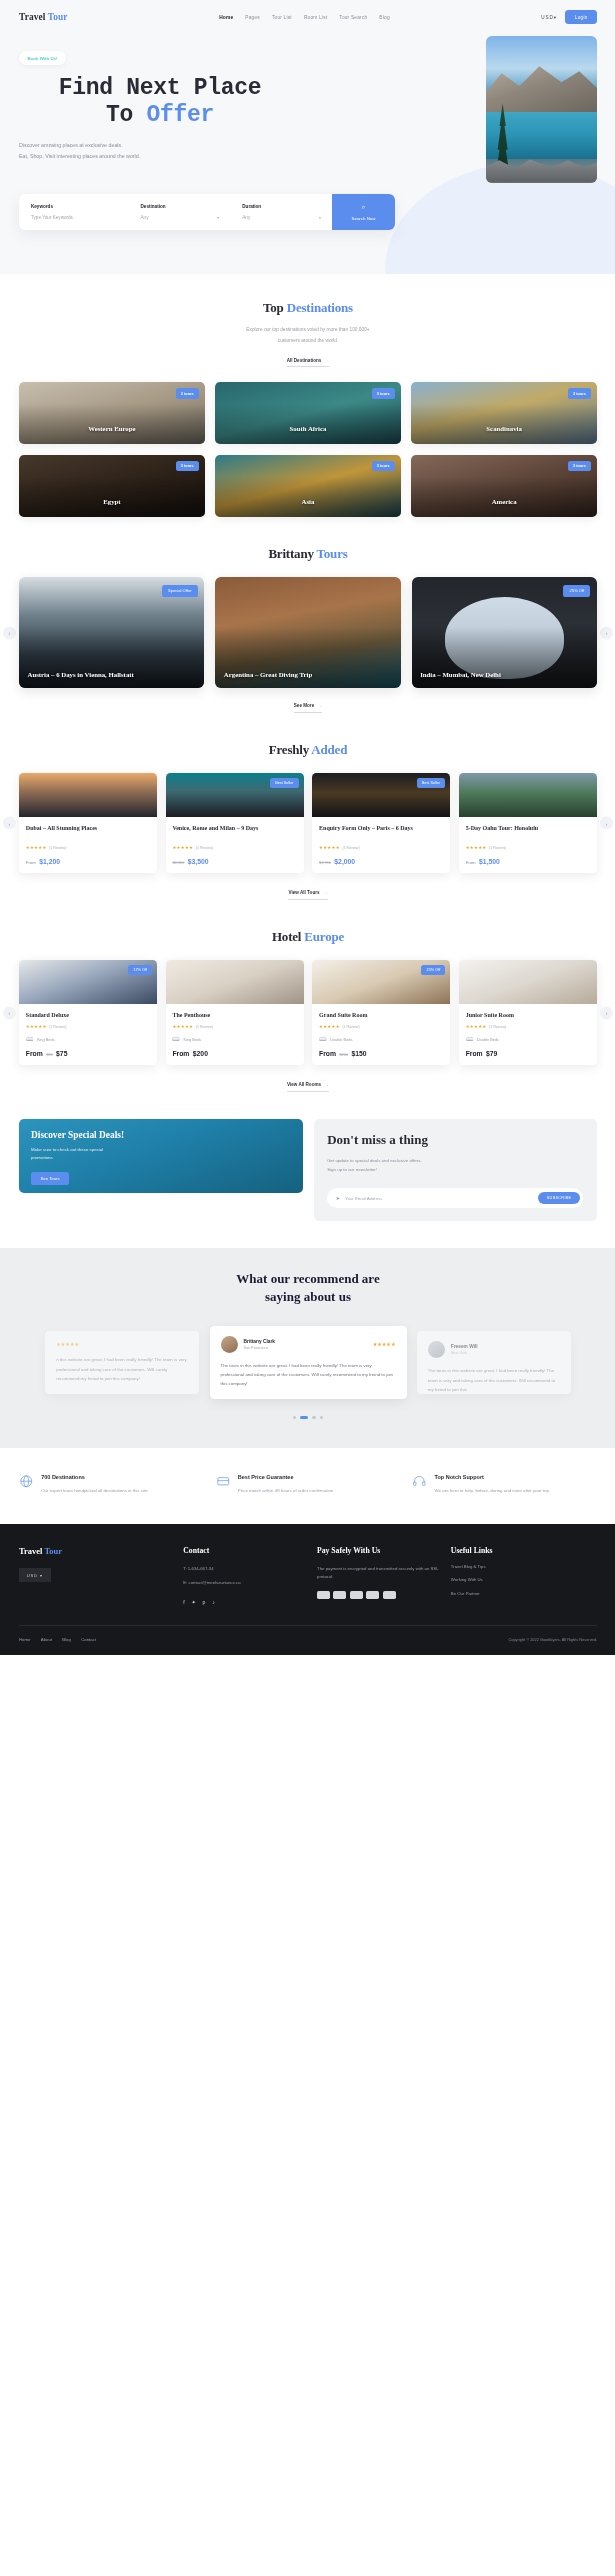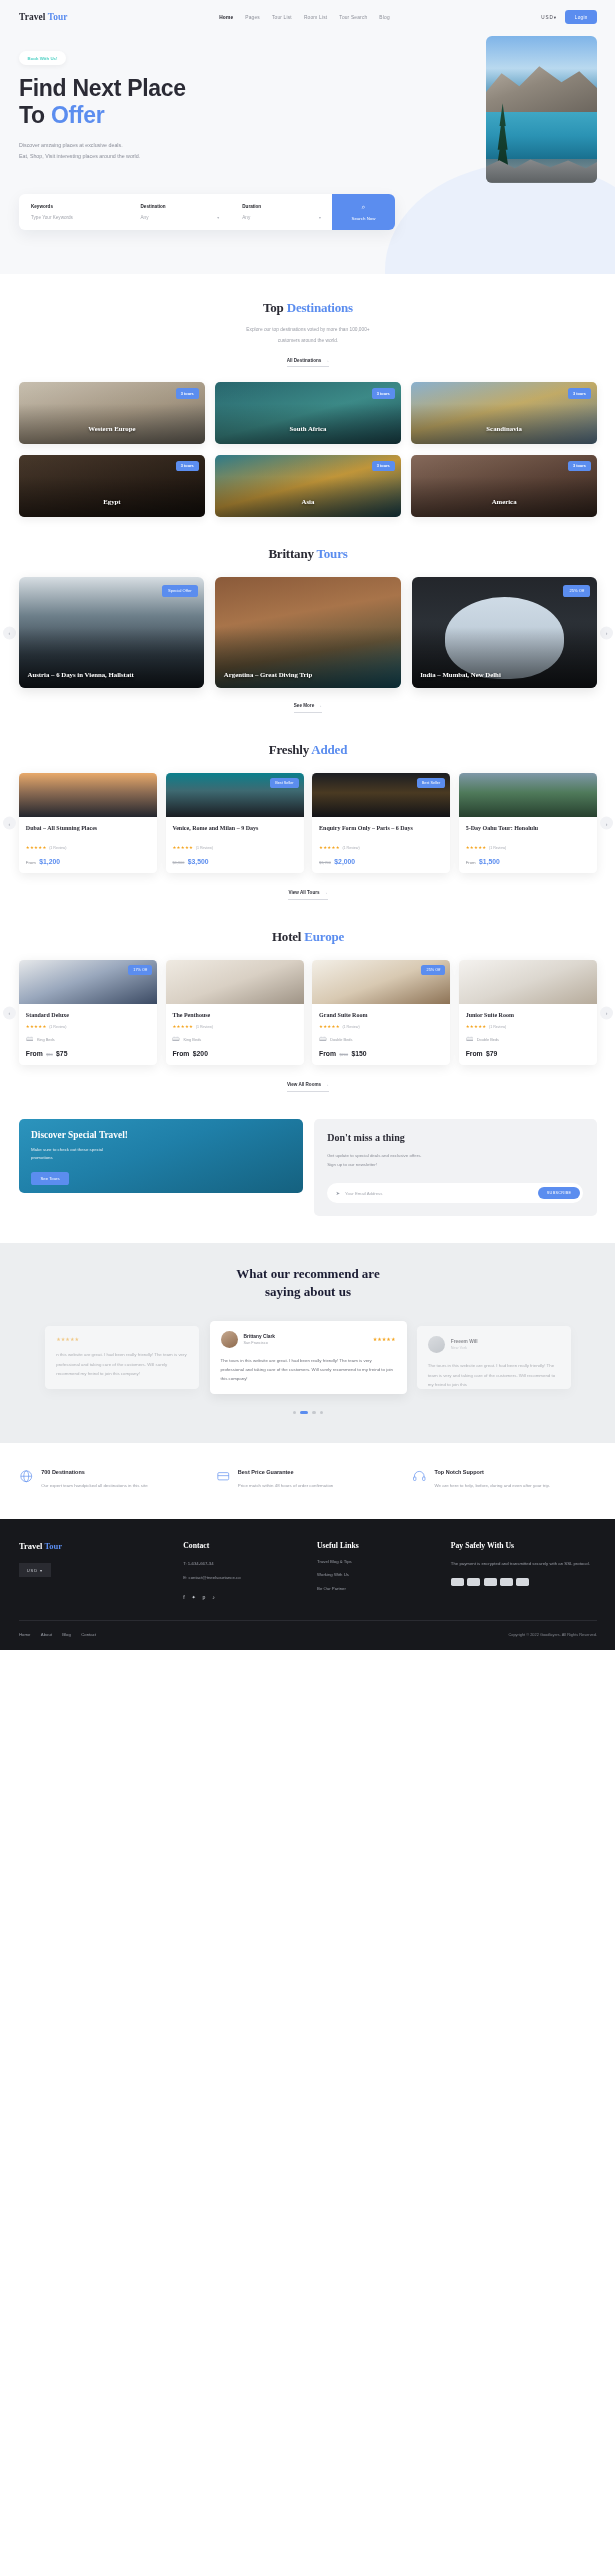--- a/index.html
+++ b/index.html
@@ -51,23 +51,23 @@
     border-radius:50%;background:#eaf0fb;z-index:0;
   }
   .hero-inner { position: relative; z-index: 2; display: flex; }
   .hero-left { width: 282px; padding-top: 5.1px;}
   .badge-pill {
     display: inline-block; background: #fff; color: #4fd1c5;
     font-size: 4.4px; font-weight: bold; padding: 4.3px 8.5px; border-radius: 10.3px;
     box-shadow: 0 1.7px 5.1px rgba(0,0,0,.05);
   }
   .hero-h1 {
-    font-family: Liberation Sans, sans-serif;
+    font-family: Liberation Mono, monospace;
     font-size: 23px; line-height: 1.16; font-weight: bold;
-    margin-top: 10.3px; letter-spacing: -0.3px;
+    margin-top: 10.3px; letter-spacing: -0.3px; text-align: center;
   }
   .hero-sub { margin-top: 11px; font-size: 5.3px; color: #8b8e99; line-height: 2.1; }
   .hero-img {
     position: absolute; right: 19px; top: 1.7px; width: 111px; height: 147px;
     border-radius: 6px; overflow: hidden; z-index: 3;
     background: linear-gradient(#7fb4e8 0%, #b9d9ef 22%, #6fa8c8 35%, #2f8ba8 55%, #1d6f8c 70%, #5a7a86 85%, #8f9a9c 100%);
   }
   .hero-img .mtn {
     position:absolute; top:18%; left:0; right:0; height:34%;
     background: linear-gradient(160deg,#b9b1a6 0%,#8f877c 45%,#6c665e 100%);
@@ -195,21 +195,21 @@
     background: linear-gradient(160deg,#2c94bd 0%, #1f7fa8 45%, #15617f 100%);
   }
   .deal-card .inner { position: relative; z-index: 2; padding: 11px 12px; }
   .deal-h { font-family: "Liberation Serif", serif; font-weight: bold; color: #fff; font-size: 9.4px; }
   .deal-p { color: #e6eef3; font-size: 4.4px; line-height: 2; margin-top: 6px; width: 94px;}
   .deal-btn {
     display: inline-block; margin-top: 8.5px; background: #5b8def; color: #fff;
     font-size: 4.3px; padding: 4.3px 9.4px; border-radius: 2.6px;
   }
   .news-card { background: #f1f2f4; border-radius: 5.1px; padding: 13px 13.7px; }
-  .news-h { font-family: "Liberation Serif", serif; font-weight: bold; font-size: 10px; }
+  .news-h { font-family: "Liberation Serif", serif; font-weight: bold; font-size: 13px; }
   .news-p { font-size: 4.4px; color: #8b8e97; line-height: 2.1; margin-top: 8.5px; }
   .news-form {
     margin-top: 13.7px; background: #fff; border-radius: 13.7px; display: flex;
     align-items: center; padding: 3.4px 3.4px 3.4px 8.5px; gap: 5.1px;
   }
   .news-form .plane { font-size: 5.1px; color: #9aa0ab; }
   .news-input { flex: 1; font-size: 4.3px; color: #a8abb3; }
   .sub-btn { background: #5b8def; color: #fff; font-size: 3.8px; padding: 4.3px 8.5px; border-radius: 10.3px; letter-spacing:0.3px;}
 
   
@@ -614,21 +614,21 @@
   </div>
   <a class="see-link" style="margin-top:17px;">
     <span>View All Rooms</span><span class="arw">→</span>
   </a>
 </div>
 
 <div class="section" style="padding-top:27px;">
   <div class="two-col">
     <div class="deal-card">
       <div class="inner">
-        <div class="deal-h">Discover Special Travel!</div>
+        <div class="deal-h">Discover Special Deals!</div>
         <div class="deal-p">Make sure to check out these special promotions</div>
         <span class="deal-btn">See Tours</span>
       </div>
     </div>
     <div class="news-card">
       <div class="news-h">Don't miss a thing</div>
       <div class="news-p">
         <div>Get update to special deals and exclusive offers.</div>
         <div>Sign up to our newsletter!</div>
       </div>
@@ -739,37 +739,37 @@
       <div class="f-line" style="margin-top:6px">E: contact@tneelsourtance.co</div>
       <div class="socials">
         <span>f</span>
         <span>✦</span>
         <span>p</span>
         <span>♪</span>
       </div>
     </div>
 
     <div>
-      <div class="f-h">Useful Links</div>
-      <a class="f-link">Travel Blog &amp; Tips</a>
-      <a class="f-link">Working With Us</a>
-      <a class="f-link">Be Our Partner</a>
-    </div>
-
-    <div>
       <div class="f-h">Pay Safely With Us</div>
       <div class="f-line">The payment is encrypted and transmitted securely with an SSL protocol.</div>
       <div class="cards">
         <span class="pay"></span>
         <span class="pay"></span>
         <span class="pay"></span>
         <span class="pay"></span>
         <span class="pay"></span>
       </div>
     </div>
+
+    <div>
+      <div class="f-h">Useful Links</div>
+      <a class="f-link">Travel Blog &amp; Tips</a>
+      <a class="f-link">Working With Us</a>
+      <a class="f-link">Be Our Partner</a>
+    </div>
   </div>
 
   <div class="f-bottom">
     <div class="f-bot-links">
       <a>Home</a>
       <a>About</a>
       <a>Blog</a>
       <a>Contact</a>
     </div>
     <div class="copyright">Copyright © 2022 Goodlayers. All Rights Reserved.</div>

